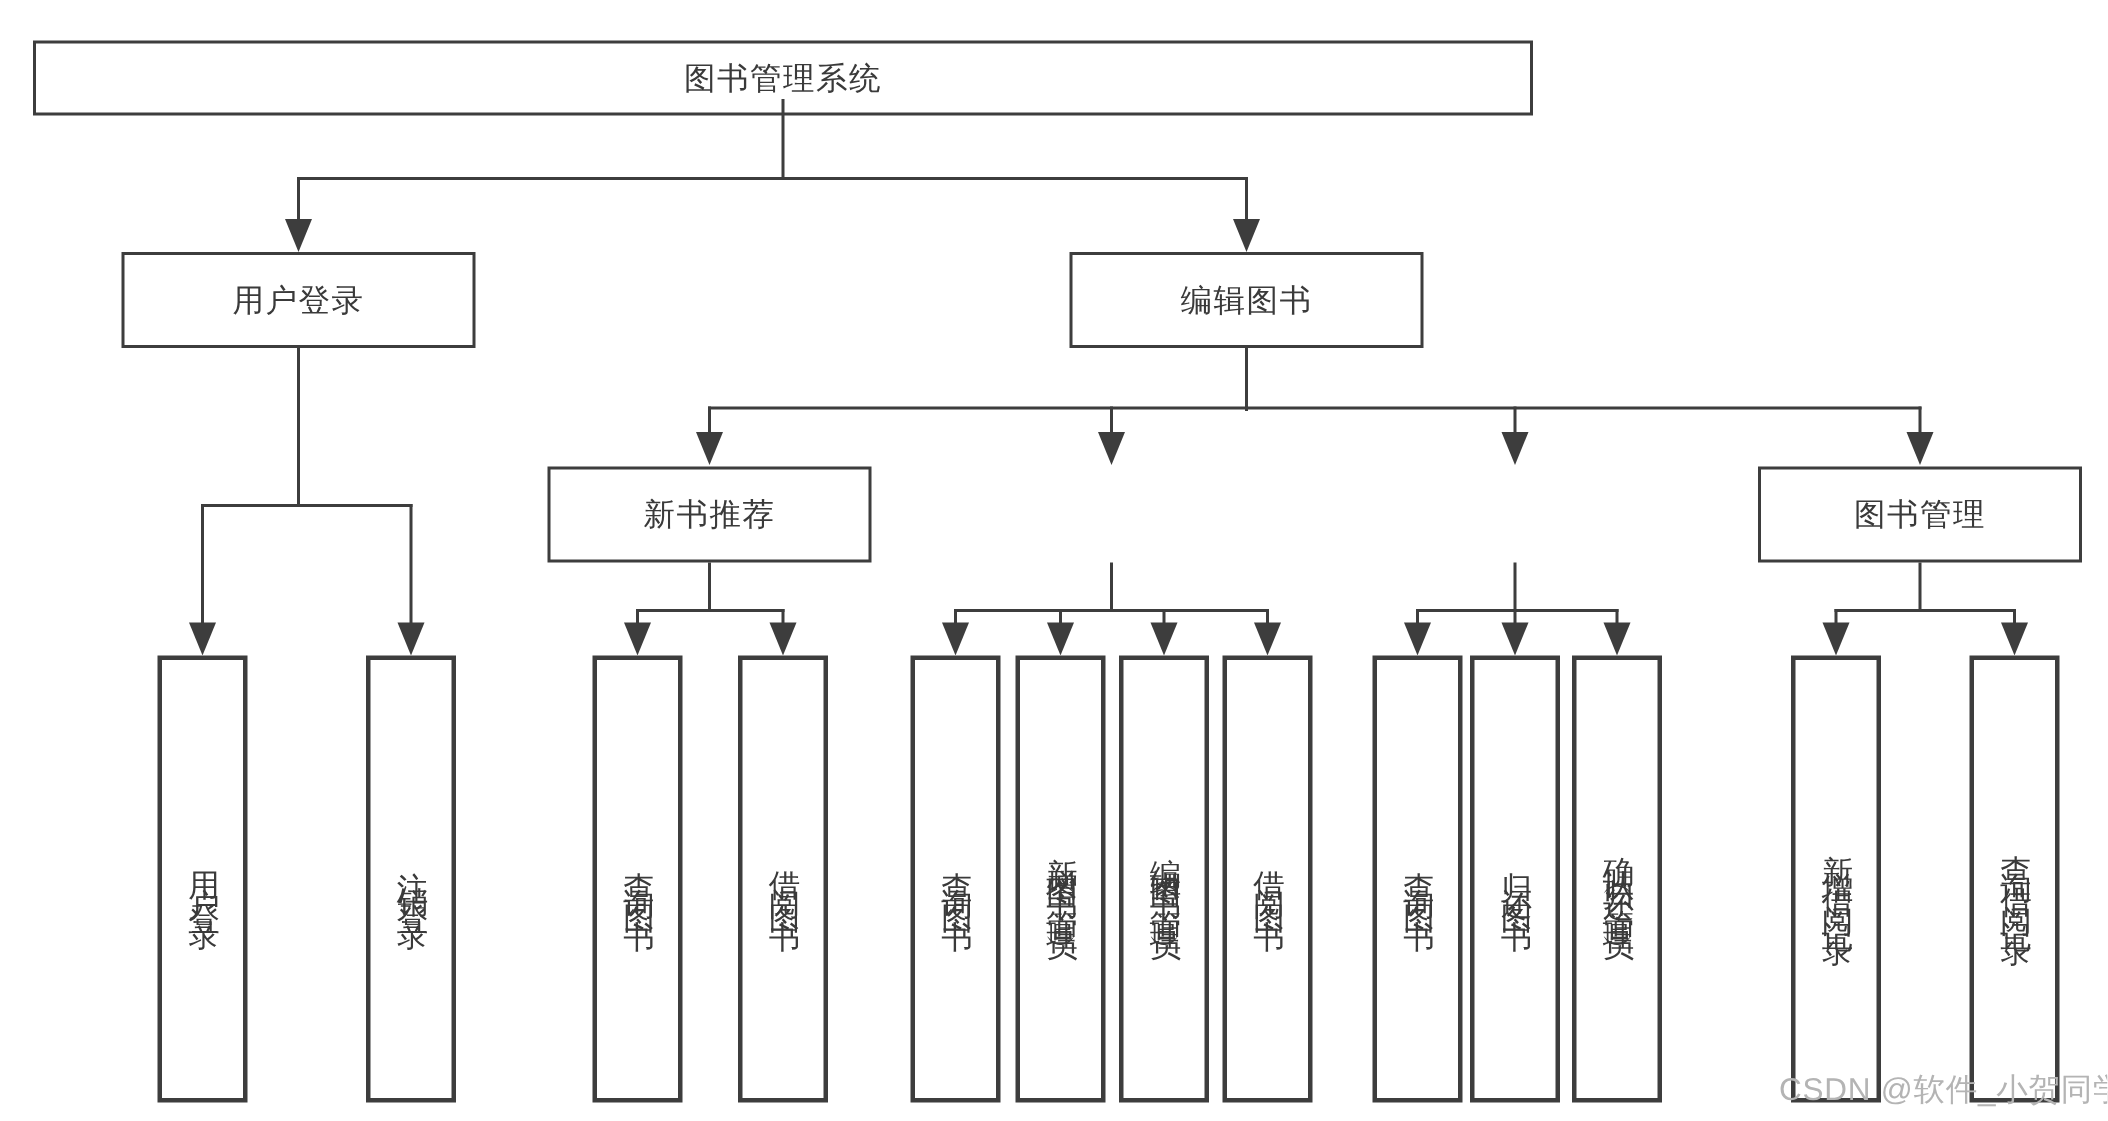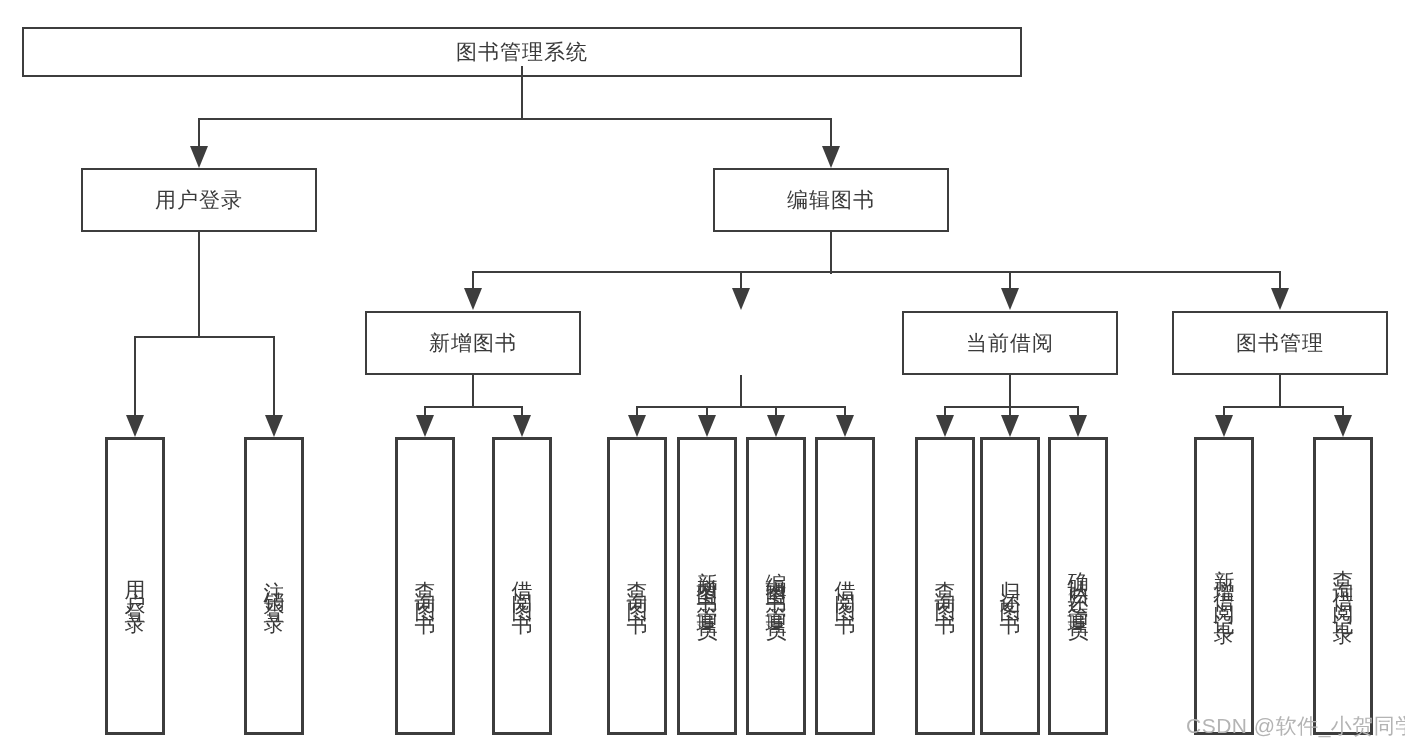--- a/index.html
+++ b/index.html
@@ -68,24 +68,21 @@
   <div class="vline" style="left:472px;top:271px;height:20px;"></div>
   <div class="arrowhead" style="left:464px;top:288px;"></div>
   <div class="vline" style="left:740px;top:271px;height:20px;"></div>
   <div class="arrowhead" style="left:732px;top:288px;"></div>
   <div class="vline" style="left:1009px;top:271px;height:20px;"></div>
   <div class="arrowhead" style="left:1001px;top:288px;"></div>
   <div class="vline" style="left:1279px;top:271px;height:20px;"></div>
   <div class="arrowhead" style="left:1271px;top:288px;"></div>
 
   <div class="box" style="left:365px;top:311px;width:216px;height:64px;">
-    <span>新增图书</span>
-  </div>
-  <div class="box" style="left:902px;top:311px;width:216px;height:64px;">
-    <span>当前借阅</span>
+    <span>新书推荐</span>
   </div>
   <div class="box" style="left:1172px;top:311px;width:216px;height:64px;">
     <span>图书管理</span>
   </div>
 
   <div class="vline" style="left:472px;top:375px;height:33px;"></div>
   <div class="hline" style="left:424px;top:406px;width:99px;"></div>
   <div class="vline" style="left:424px;top:406px;height:12px;"></div>
   <div class="arrowhead" style="left:416px;top:415px;"></div>
   <div class="vline" style="left:521px;top:406px;height:12px;"></div>

